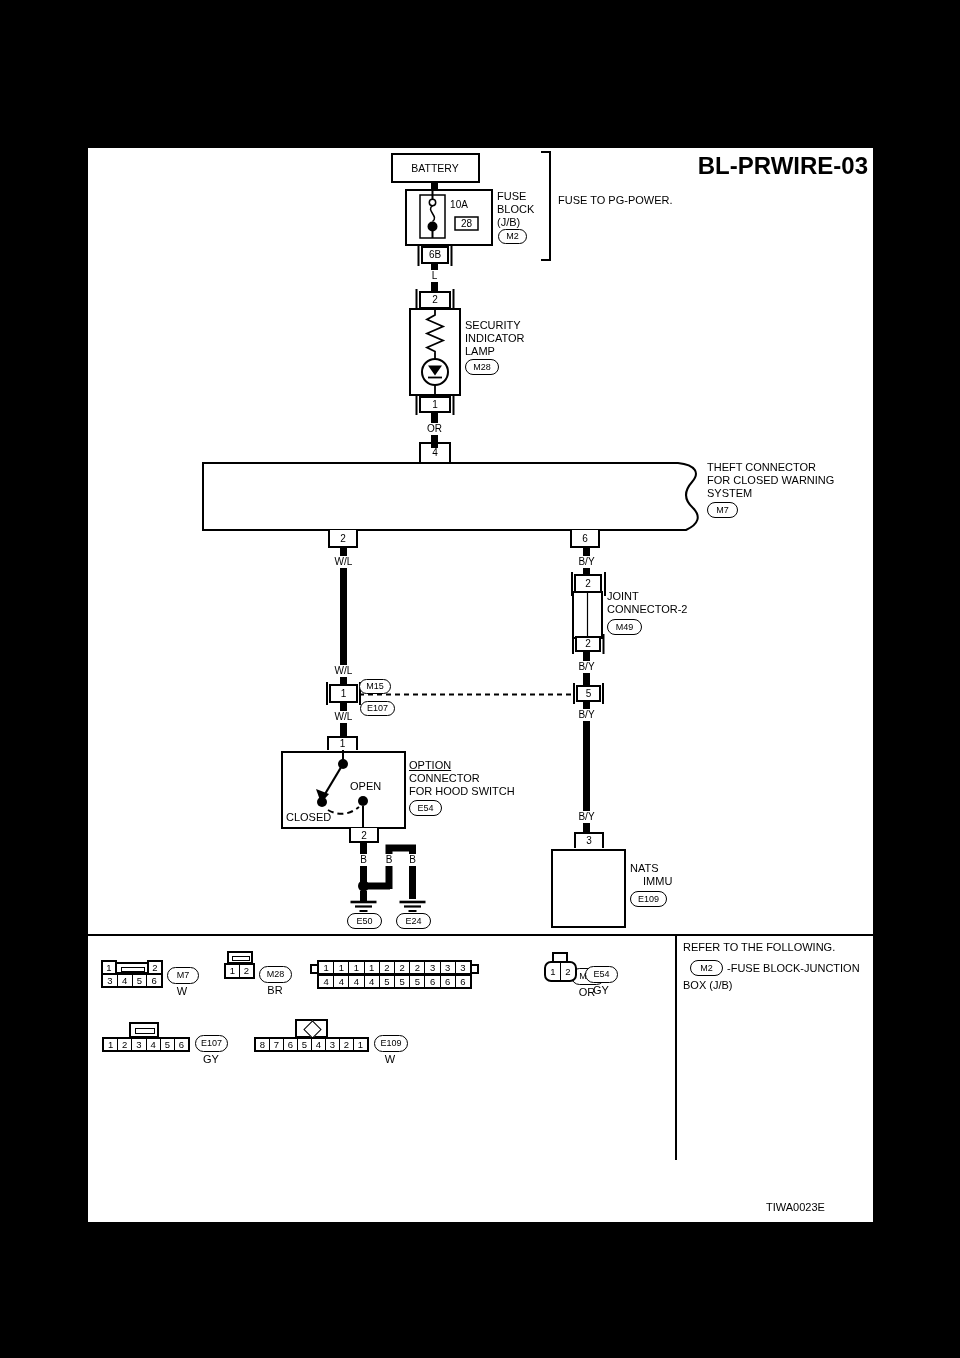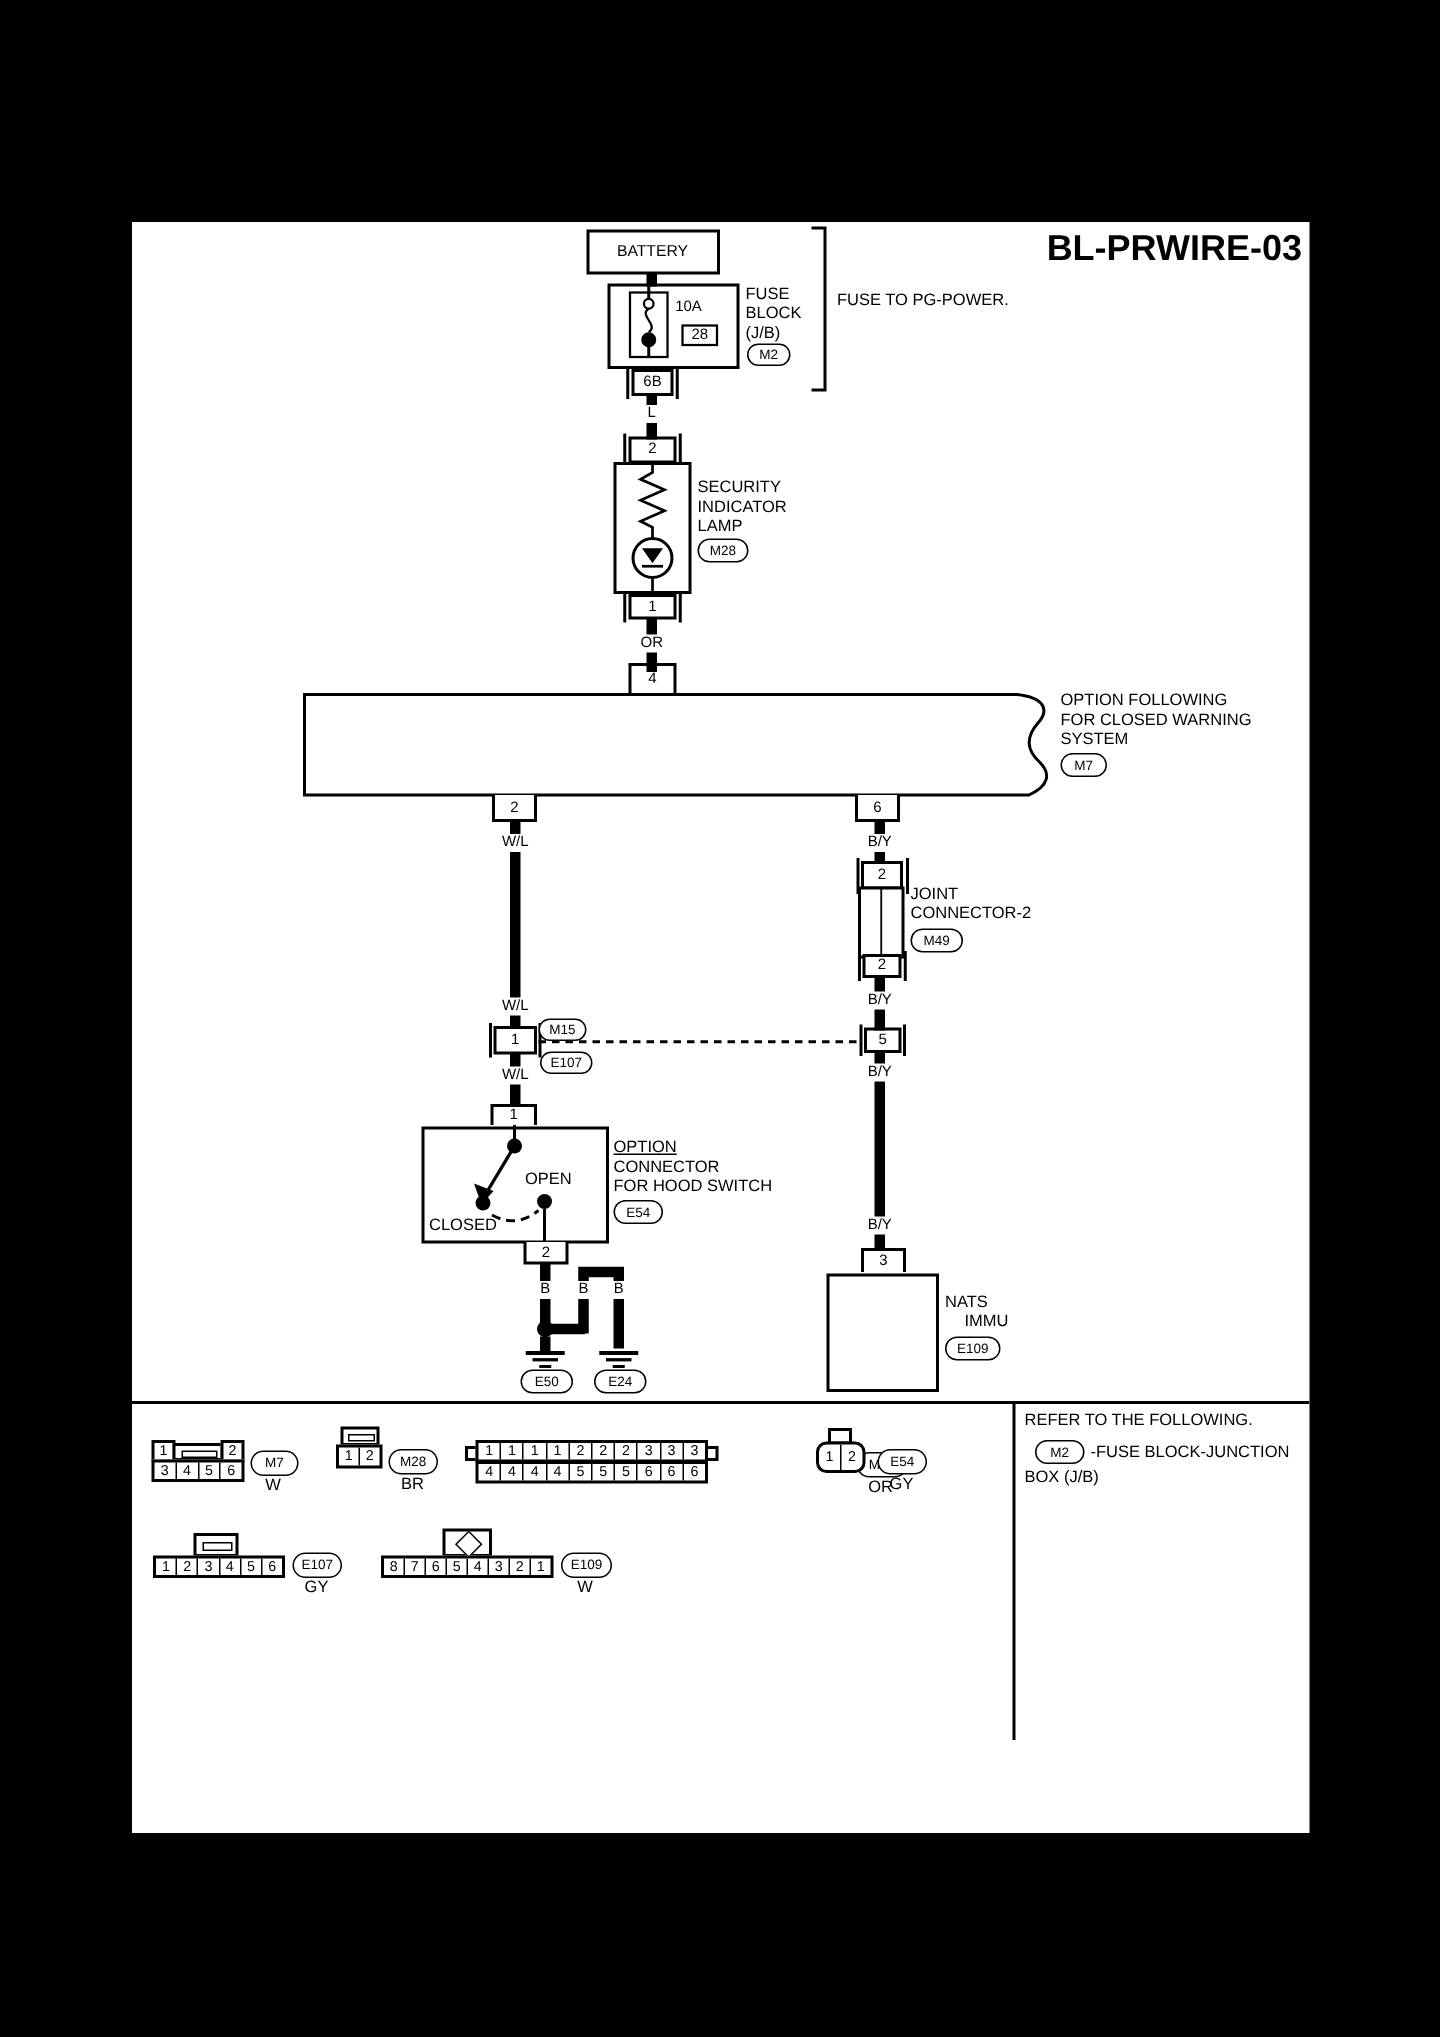--- a/index.html
+++ b/index.html
@@ -181,21 +181,21 @@
 
     <div class="t" style="left:377px;top:171px;">SECURITY</div>
     <div class="t" style="left:377px;top:184px;">INDICATOR</div>
     <div class="t" style="left:377px;top:197px;">LAMP</div>
     <div class="oval" style="left:377px;top:211px;width:32px;height:14px;">M28</div>
 
     <div class="pin" style="left:347px;top:256.5px;">1</div>
     <div class="wl" style="left:346.5px;top:281px;">OR</div>
     <div class="pin" style="left:347px;top:305px;">4</div>
 
-    <div class="t" style="left:619px;top:313px;">OPTION FOLLOWING</div>
+    <div class="t" style="left:619px;top:313px;">THEFT CONNECTOR</div>
     <div class="t" style="left:619px;top:326px;">FOR CLOSED WARNING</div>
     <div class="t" style="left:619px;top:339px;">SYSTEM</div>
     <div class="oval" style="left:619px;top:354px;width:29px;height:14px;">M7</div>
 
     <div class="pin" style="left:255px;top:391px;">2</div>
     <div class="pin" style="left:497px;top:391px;">6</div>
 
     <div class="wl" style="left:255.5px;top:414px;">W/L</div>
     <div class="wl" style="left:498.5px;top:414px;">B/Y</div>
 
@@ -338,16 +338,16 @@
         </div>
     </div>
     <div class="oval" style="left:286px;top:887px;width:32px;height:15px;">E109</div>
     <div class="t tc" style="left:302px;top:911px;">W</div>
 
     <div class="t" style="left:595px;top:793px;">REFER TO THE FOLLOWING.</div>
     <div class="oval" style="left:602px;top:812px;width:31px;height:14px;">M2</div>
     <div class="t" style="left:639px;top:814px;">-FUSE BLOCK-JUNCTION</div>
     <div class="t" style="left:595px;top:831px;">BOX (J/B)</div>
 
-    <div class="t" style="left:678px;top:1053px;margin-top:20px;">TIWA0023E</div>
+    <div class="t" style="left:678px;top:1053px;">TIWA0023E</div>
   </div>
 
 </div>
 
 </body></html>

